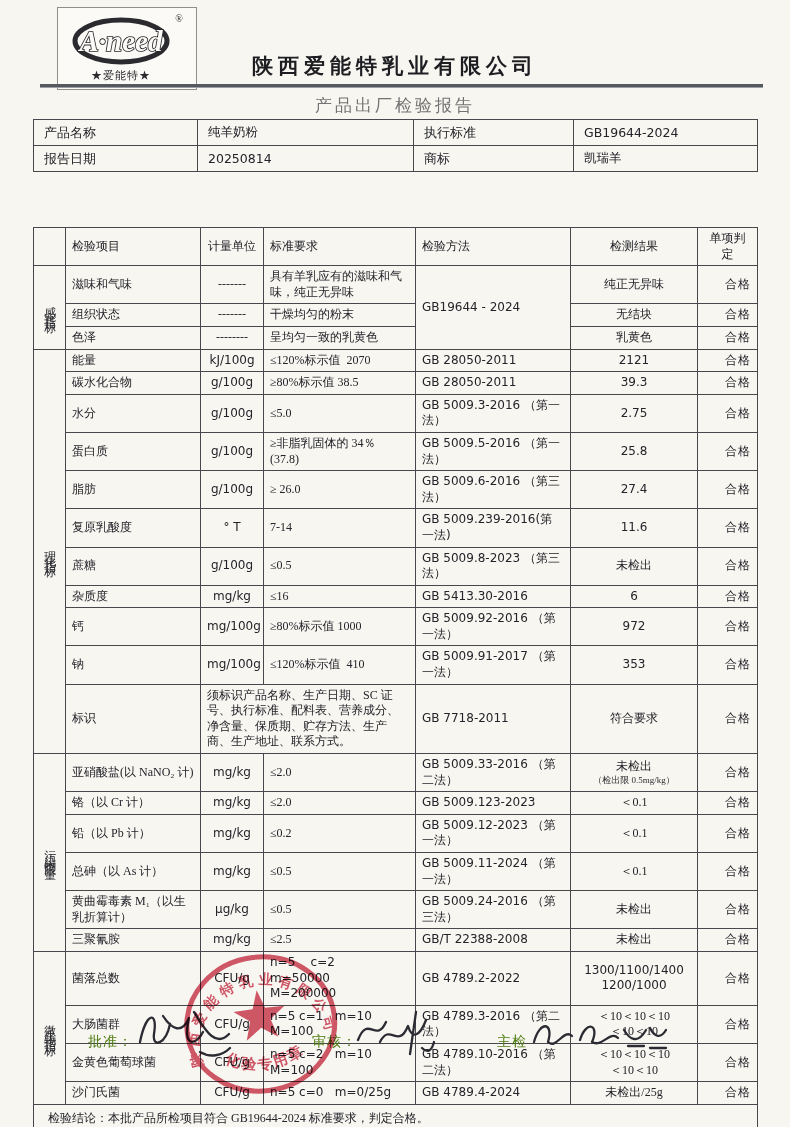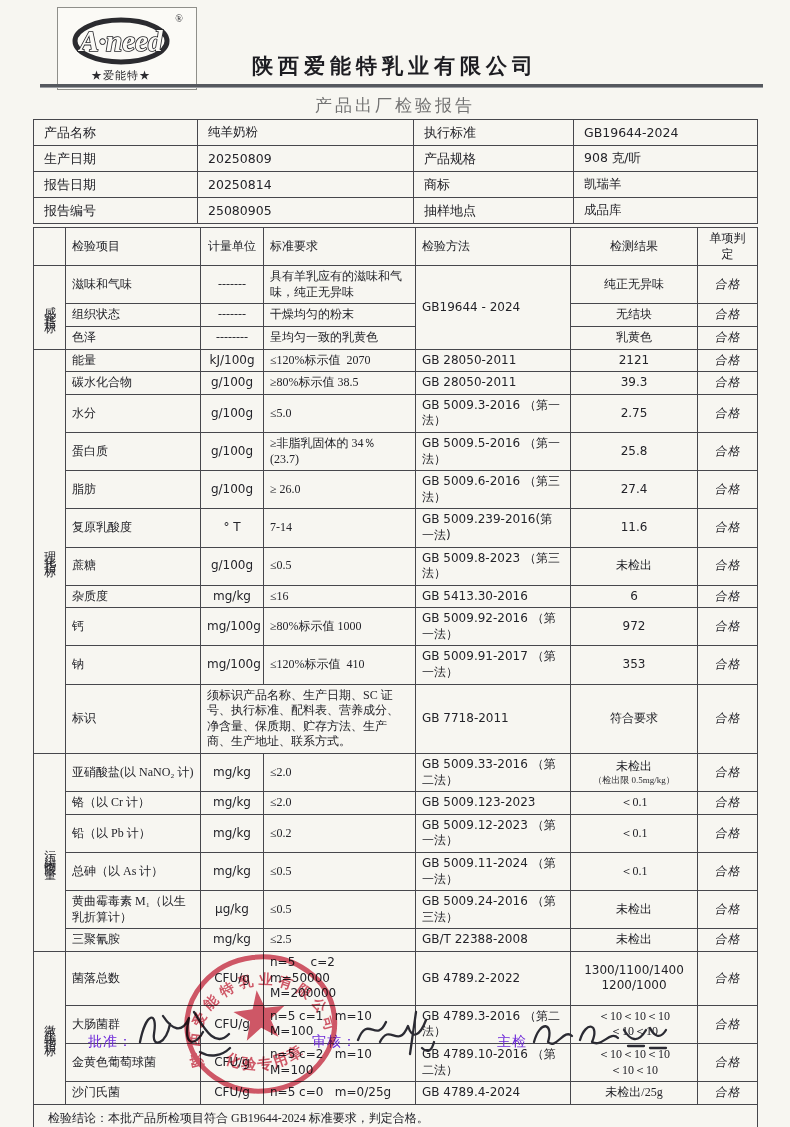--- a/index.html
+++ b/index.html
@@ -37,26 +37,26 @@
   .th-center{text-align:center !important;}
   .sec-cell{
     writing-mode:vertical-lr;text-orientation:upright;
     text-align:center;letter-spacing:5px;font-size:12.5px;padding:2px 0;
   }
   .c-item{text-align:left;}
   .c-unit{text-align:center;}
   .c-std{text-align:left;white-space:pre-wrap;}
   .c-method{text-align:left;}
   .c-result{text-align:center;white-space:pre-wrap;font-family:Liberation Serif, serif;}
-  .c-verdict{text-align:center;font-size:12.5px;letter-spacing:1px;font-style:italic;}
+  .c-verdict{text-align:right;font-size:12.5px;letter-spacing:1px;}
   .num{font-family:"DejaVu Sans","Liberation Sans",sans-serif;font-size:11.5px;}
   .note{display:block;font-size:9px;color:#2b2b30;}
   .conclusion-cell{padding:6px 6px 6px 14px !important;font-size:13px;}
   
-  .sig-label{position:absolute;font-size:14px;letter-spacing:1px;color:#6d28d9;}
+  .sig-label{position:absolute;font-size:14px;letter-spacing:1px;color:#4d7c0f;}
   .sig{position:absolute;}
   .sig path{stroke:#2b2b33;stroke-width:2.3;fill:none;stroke-linecap:round;stroke-linejoin:round;}
   
   .stamp{
     position:absolute;left:178px;top:950px;width:166px;height:152px;
     transform:rotate(-7deg);opacity:.85;mix-blend-mode:multiply;pointer-events:none;
   }
   .stamp text{font-family:"Liberation Serif","DejaVu Serif",serif;font-weight:bold;}
 </style>
 </head>
@@ -84,36 +84,24 @@
         <col style="width:184px">
       </colgroup>
     <tbody>
         <tr>
       <td>产品名称</td>
       <td class="val">纯羊奶粉</td>
       <td>执行标准</td>
       <td class="val">GB19644-2024</td>
     </tr>
     <tr>
-      <td>生产日期</td>
-      <td class="val">20250809</td>
-      <td>产品规格</td>
-      <td class="val">908 克/听</td>
-    </tr>
-    <tr>
       <td>报告日期</td>
       <td class="val">20250814</td>
       <td>商标</td>
       <td class="val">凯瑞羊</td>
-    </tr>
-    <tr>
-      <td>报告编号</td>
-      <td class="val">25080905</td>
-      <td>抽样地点</td>
-      <td class="val">成品库</td>
     </tr>
   </tbody>
     </table>
 
   <table class="main-table">
     <colgroup>
       <col style="width:32px">
         <col style="width:135px">
         <col style="width:63px">
         <col style="width:152px">
@@ -178,21 +166,21 @@
       <td class="c-unit num">g/100g</td>
       <td class="c-std">≤5.0</td>
       <td class="c-method num">GB 5009.3-2016 （第一法）</td>
       <td class="c-result num">2.75</td>
       <td class="c-verdict">合格</td>
     </tr>
     <tr>
       <td class="c-item">蛋白质</td>
       <td class="c-unit num">g/100g</td>
       <td class="c-std">≥非脂乳固体的 34％
-(23.7)</td>
+(37.8)</td>
       <td class="c-method num">GB 5009.5-2016 （第一法）</td>
       <td class="c-result num">25.8</td>
       <td class="c-verdict">合格</td>
     </tr>
     <tr>
       <td class="c-item">脂肪</td>
       <td class="c-unit num">g/100g</td>
       <td class="c-std">≥ 26.0</td>
       <td class="c-method num">GB 5009.6-2016 （第三法）</td>
       <td class="c-result num">27.4</td>

